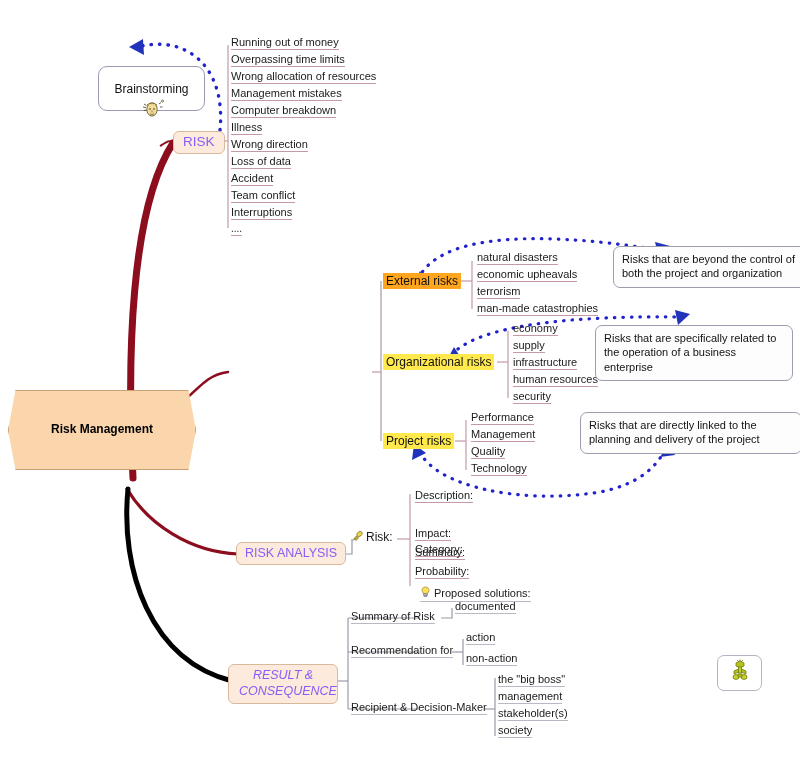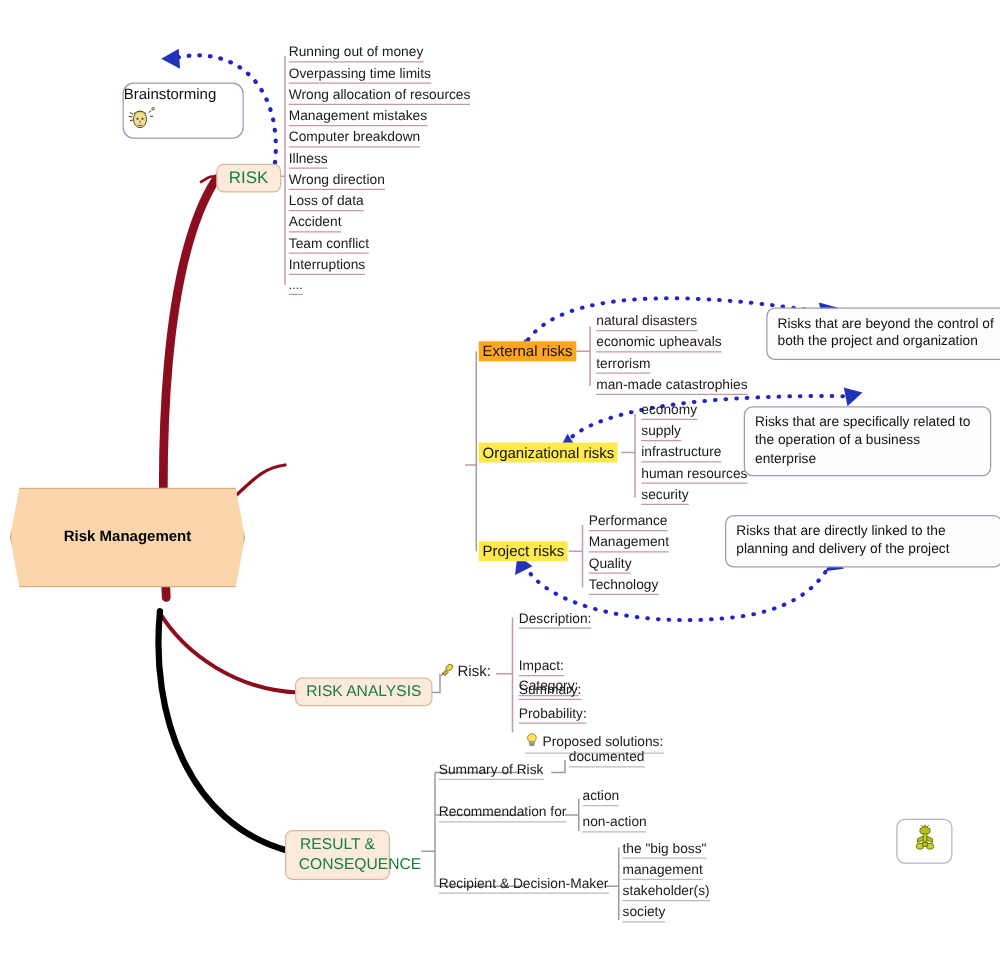--- a/index.html
+++ b/index.html
@@ -37,39 +37,39 @@
     clip-path: polygon(0% 50%, 4% 0%, 96% 0%, 100% 50%, 96% 100%, 4% 100%);
     text-align: center;
   }
 
   .mainbranch {
     background: #fcebdc;
     border: 1px solid #d8b99c;
     border-radius: 6px;
     padding: 3px 8px 4px 8px;
     font-size: 12.5px;
-    color: #15803d;
+    color: #8b5cf6;
     text-align: center;
   }
   .mainbranch.risk { left: 173px; top: 131px; font-size: 13.5px; padding: 2px 9px 3px 9px; }
   .mainbranch.categories { left: 224px; top: 361px; }
   .mainbranch.analysis { left: 236px; top: 542px; }
   .mainbranch.result {
     left: 228px; top: 664px; padding: 3px 10px 4px 10px;
-    white-space: normal; width: 84px; line-height: 1.25;
+    white-space: normal; width: 110px; line-height: 1.25; font-style: italic;
   }
 
   .brainstorm {
-    left: 98px; top: 66px; width: 97px; height: 45px;
+    left: 98px; top: 66px; width: 107px; height: 45px;
     background: #ffffff;
     border: 1px solid #9a9ab5;
     border-radius: 9px;
     display: flex; flex-direction: column;
-    justify-content: flex-start;
-    padding-top: 2px;
+    align-items: center; justify-content: flex-start;
+    padding-top: 16px;
     font-size: 12px; color: #111;
   }
   .brainstorm .bs-label { font-size: 12px; }
   .brainstorm .bs-icon { margin-top: 0px; }
 
   
   .leaf {
     position: absolute;
     font-size: 11px;
     color: #1a1a1a;

